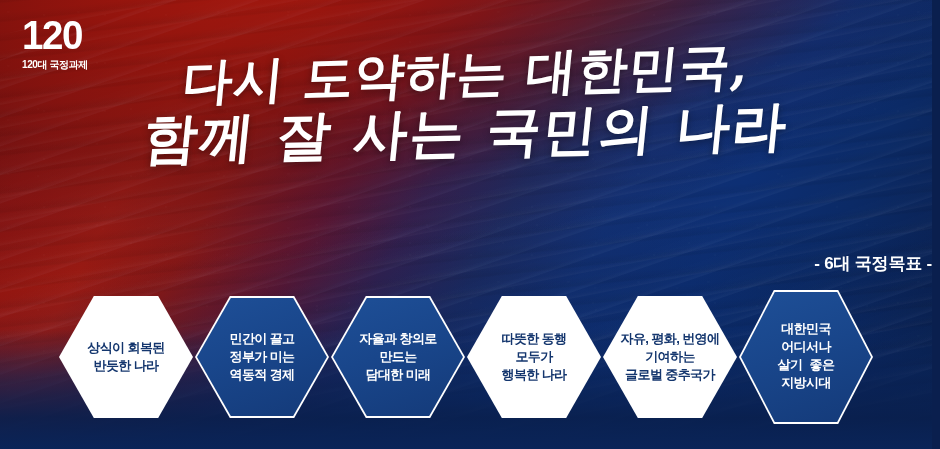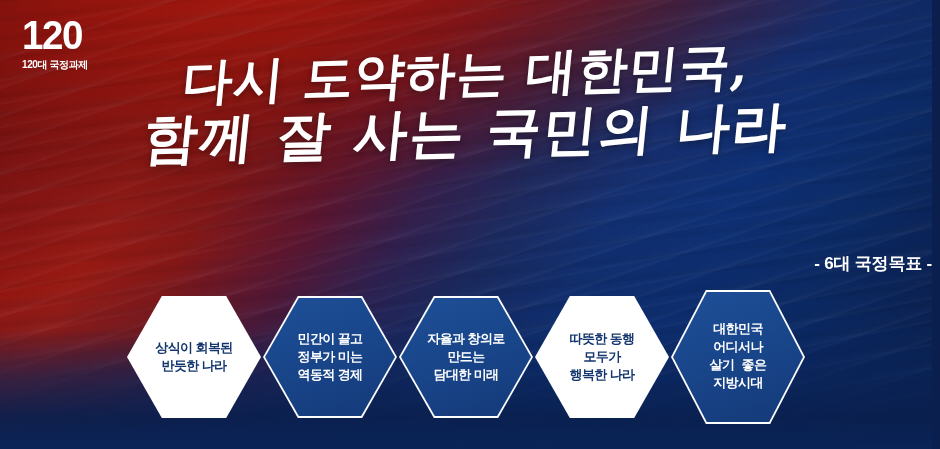--- a/index.html
+++ b/index.html
@@ -320,20 +320,26 @@
 담대한 미래</div>
     </div>
 
     <div class="hex light">
       <div class="hex-fill"></div>
       <div class="hex-label">따뜻한 동행
 모두가
 행복한 나라</div>
     </div>
 
+    <div class="hex light">
+      <div class="hex-fill"></div>
+      <div class="hex-label">자유, 평화, 번영에
+기여하는
+글로벌 중추국가</div>
+    </div>
 
     <div class="hex dark tall">
       <div class="hex-fill"></div>
       <div class="hex-label">대한민국
 어디서나
 살기 좋은
 지방시대</div>
     </div>
 
   </div>

